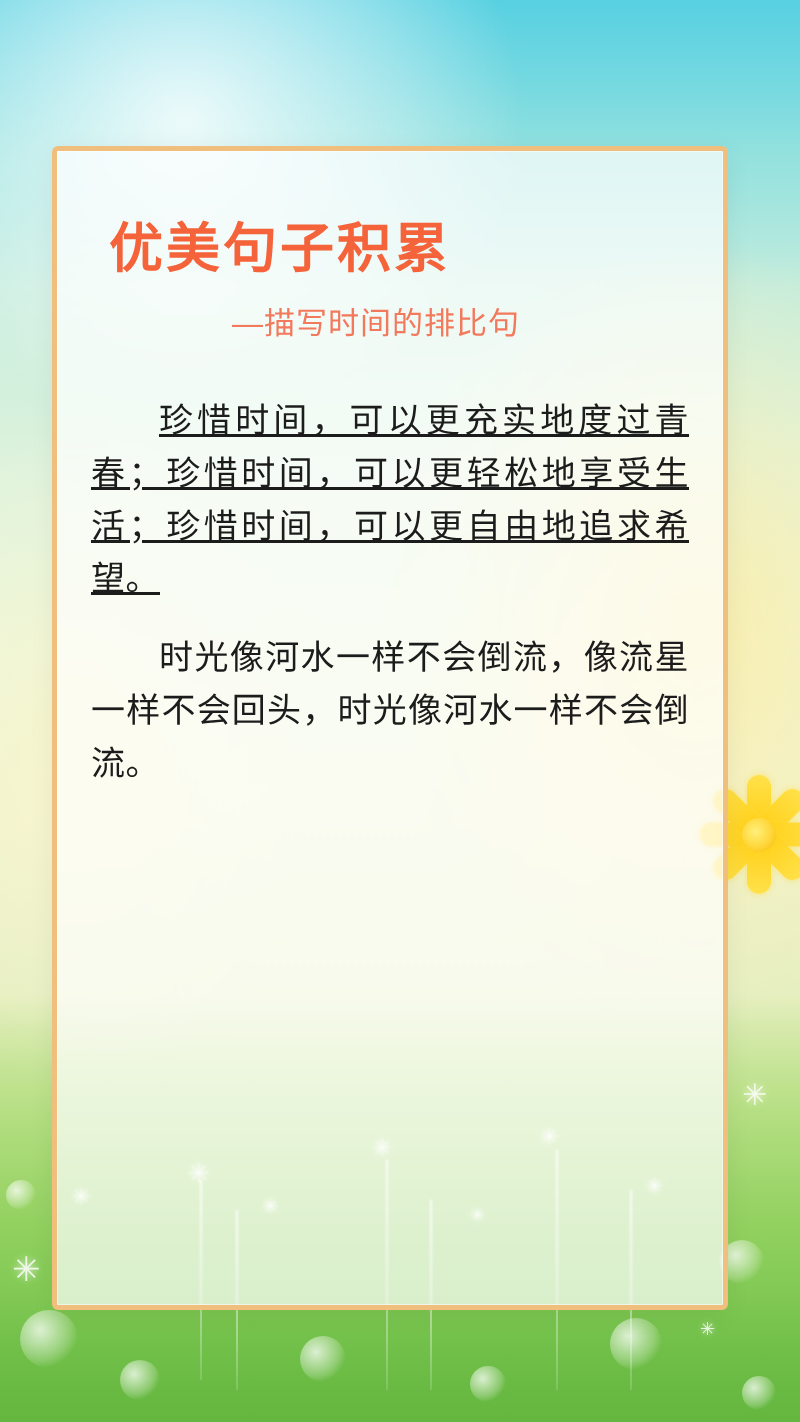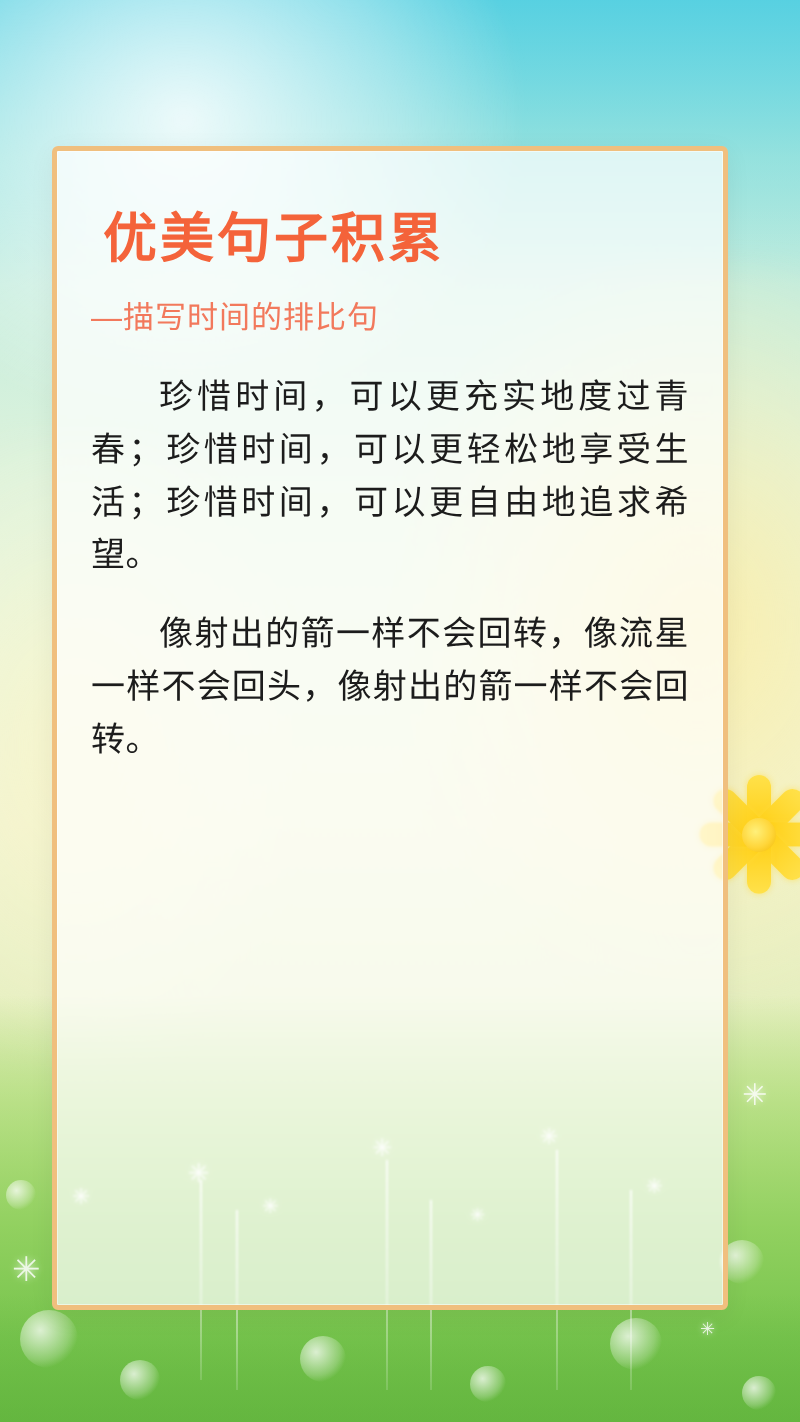--- a/index.html
+++ b/index.html
@@ -161,53 +161,54 @@
     background: rgba(255, 255, 255, 0.70);
     border: 5px solid #f0bf7e;
     border-radius: 6px;
     box-shadow: 0 0 0 1px rgba(255,255,255,0.5) inset, 0 6px 26px rgba(0,0,0,0.06);
     box-sizing: border-box;
     padding: 58px 34px 30px 34px;
     backdrop-filter: blur(1px);
   }
 
   #title {
-    margin: 4px;
-    font-family: Liberation Mono, monospace;
+    margin: 10px;
+    font-family: Liberation Sans, sans-serif;
     font-weight: bold;
     font-size: 54px;
     letter-spacing: 3px;
     color: #f4633a;
     line-height: 1.1;
     padding-left: 8px;
   }
 
   #subtitle {
     margin: 20px 0 0 0;
-    text-align: left;
+    text-align: center;
     font-family: "Liberation Sans", "DejaVu Sans", sans-serif;
     font-size: 31px;
     letter-spacing: 1px;
     color: #f2795c;
     padding-right: 28px;
   }
 
   .para {
     margin: 26px 0 0 0;
     font-family: "Liberation Serif", "DejaVu Serif", serif;
     font-size: 34px;
     line-height: 1.55;
     color: #1c1c1c;
     text-indent: 2em;
     letter-spacing: 0.5px;
     text-align: justify;
     text-justify: inter-ideograph;
   }
   .para:first-of-type {
-    margin-top: 34px;
+    margin-top: 52px;
+    text-decoration: underline;
   }
 </style>
 </head>
 <body>
 
 <div id="poster">
 
   <div class="bg-base"></div>
   <div class="bg-cyan-band"></div>
   <div class="bg-sky-glow"></div>
@@ -253,16 +254,16 @@
     <div class="petal" style="transform: rotate(270deg);"></div>
     <div class="petal" style="transform: rotate(315deg);"></div>
     <div class="flower-core"></div>
   </div>
 
   <div id="card">
     <h1 id="title">优美句子积累</h1>
     <div id="subtitle">—描写时间的排比句</div>
 
     <p class="para">珍惜时间，可以更充实地度过青春；珍惜时间，可以更轻松地享受生活；珍惜时间，可以更自由地追求希望。</p>
-    <p class="para">像射出的箭一样不会回转，像流星一样不会回头，像射出的箭一样不会回转。</p>
+    <p class="para">时光像河水一样不会倒流，像流星一样不会回头，时光像河水一样不会倒流。</p>
   </div>
 
 </div>
 
 </body></html>

